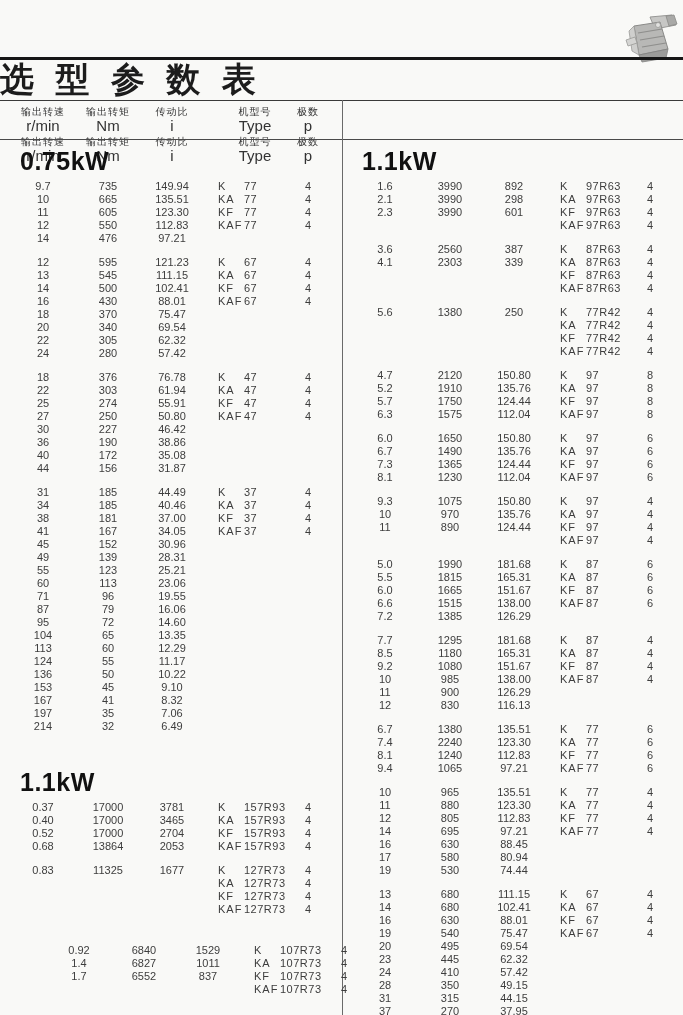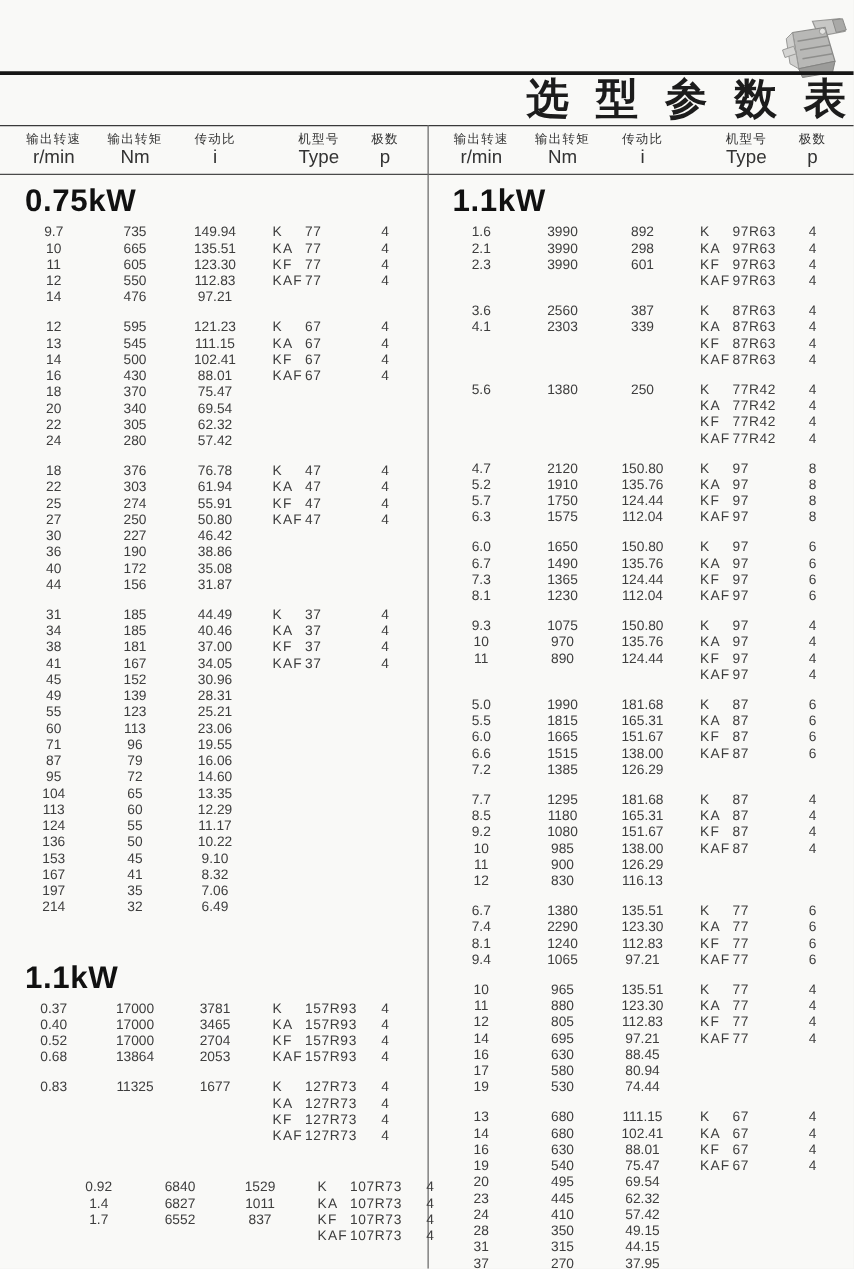--- a/index.html
+++ b/index.html
@@ -12,29 +12,29 @@
   }
   
   .rule-thick{position:absolute;left:0;top:57px;width:683px;height:3px;background:#161616;}
   .rule-title{position:absolute;left:0;top:100px;width:683px;height:1px;background:#3a3a3a;}
   .rule-header{position:absolute;left:0;top:139px;width:683px;height:1px;background:#4a4a4a;}
   .vdivider{position:absolute;left:342px;top:100px;width:1px;height:915px;background:#6a6a6a;}
 
   
   .title{
     position:absolute;left:0;top:58px;width:683px;height:42px;
-    text-align:right;font-size:34px;font-weight:700;letter-spacing:6px;
+    text-align:left;font-size:34px;font-weight:700;letter-spacing:6px;
     color:#1c1c1c;line-height:42px;
   }
 
   
   .gearmotor{position:absolute;left:622px;top:13px;width:58px;height:52px;}
 
   
-  .header-row{position:absolute;left:0;top:103px;width:683px;height:36px;display:flex;}
+  .header-row{position:absolute;left:0;top:103px;width:683px;height:36px;display:flex;flex-direction:column;}
   .header-half{width:342px;display:grid;grid-template-columns:86px 44px 84px 82px 24px;}
   .header-half.right{width:341px;}
   .hcell{text-align:center;padding-top:2px;}
   .hcn{font-size:10px;letter-spacing:1px;color:#333;display:block;line-height:14px;}
   .hunit{font-size:15px;color:#333;display:block;line-height:14px;}
 
   
   .content{position:absolute;left:0;top:142px;width:683px;height:873px;}
   .col{position:absolute;top:0;height:873px;}
   #col0{left:0;width:342px;}
@@ -868,21 +868,21 @@
             <div class="row">
               <span class="c0">6.7</span>
               <span class="c1">1380</span>
               <span class="c2">135.51</span>
               <span class="c3">K</span>
               <span class="c4">77</span>
               <span class="c5">6</span>
             </div>
             <div class="row">
               <span class="c0">7.4</span>
-              <span class="c1">2290</span>
+              <span class="c1">2240</span>
               <span class="c2">123.30</span>
               <span class="c3">KA</span>
               <span class="c4">77</span>
               <span class="c5">6</span>
             </div>
             <div class="row">
               <span class="c0">8.1</span>
               <span class="c1">1240</span>
               <span class="c2">112.83</span>
               <span class="c3">KF</span>

